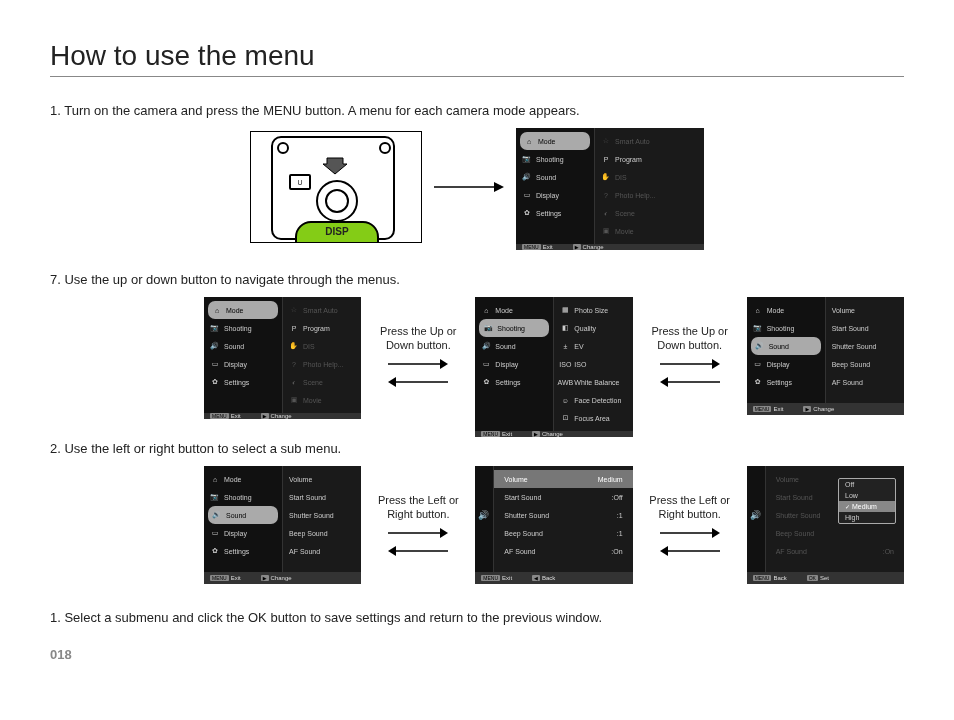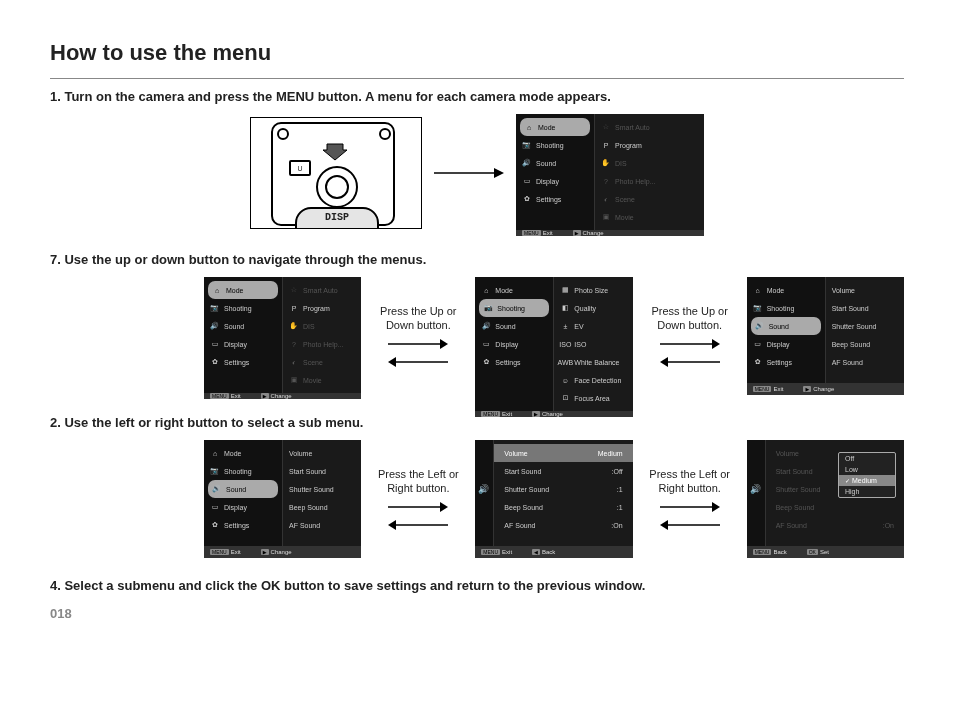--- a/index.html
+++ b/index.html
@@ -6,30 +6,29 @@
     margin: 0;
     padding: 40px 50px;
     font-family: Arial, Helvetica, sans-serif;
     color: #222;
     background: #fff;
     width: 954px;
     box-sizing: border-box;
     font-size: 13px;
   }
   h1 {
-    font-size: 22px;
-    font-weight: bold;
+    font-size: 28px;
+    font-weight: normal;
     margin: 0 0 6px 0;
     border-bottom: 1px solid #888;
-    padding-bottom: 12px;
+    padding-bottom: 4px;
   }
   .step {
-    margin-top: 10px;
+    margin-top: 26px;
     margin-bottom: 10px;
-    font-weight: bold;
   }
   .row {
     display: flex;
     align-items: center;
     justify-content: center;
     gap: 12px;
     margin: 10px 0 20px 0;
   }
   .row-left {
     justify-content: flex-start;
@@ -52,28 +51,27 @@
     border: 2px solid #000;
     border-radius: 10px;
     background: #fff;
   }
   .camera .disp {
     position: absolute;
     left: 44px; bottom: -14px;
     width: 80px; height: 28px;
     border: 2px solid #000;
     border-radius: 16px 16px 0 0;
-    background: #e5e5e5;
+    background: #84cc16;
     display: flex;
     align-items: flex-start;
     justify-content: center;
     font-size: 10px;
     font-weight: bold;
     padding-top: 3px;
-    font-family: Liberation Mono, monospace;
   }
   .camera .btn {
     position: absolute;
     left: 65px; top: 48px;
     width: 38px; height: 38px;
     border: 2px solid #000;
     border-radius: 50%;
   }
   .camera .btn::after{
     content:"";
@@ -199,21 +197,21 @@
     border-radius:2px;
     display:flex;flex-direction:column;
     font-size:7px;
   }
   .popup .pitem{
     padding:2px 6px;color:#ccc;
   }
   .popup .pitem.sel{background:#888;color:#fff;}
   .popup .check::before{content:"✓";margin-right:2px;font-size:6px;}
   .page-num {
-    margin-top: 13px;
+    margin-top: 22px;
     font-size: 13px;
     font-weight: bold;
     color: #888;
   }
 </style>
 </head>
 <body>
 
 <h1>How to use the menu</h1>
 
@@ -638,15 +636,15 @@
       <div class="pitem sel check">Medium</div>
       <div class="pitem">High</div>
     </div>
     <div class="footer">
         <span><span class="fkey">MENU</span><span>Back</span></span>
         <span><span class="fkey">OK</span><span>Set</span></span>
       </div>
   </div>
 </div>
 
-<p class="step">4. Select a submenu and click the OK button to save settings and return to the previous window.</p>
+<p class="step">1. Select a submenu and click the OK button to save settings and return to the previous window.</p>
 
 <div class="page-num">018</div>
 
 </body></html>

